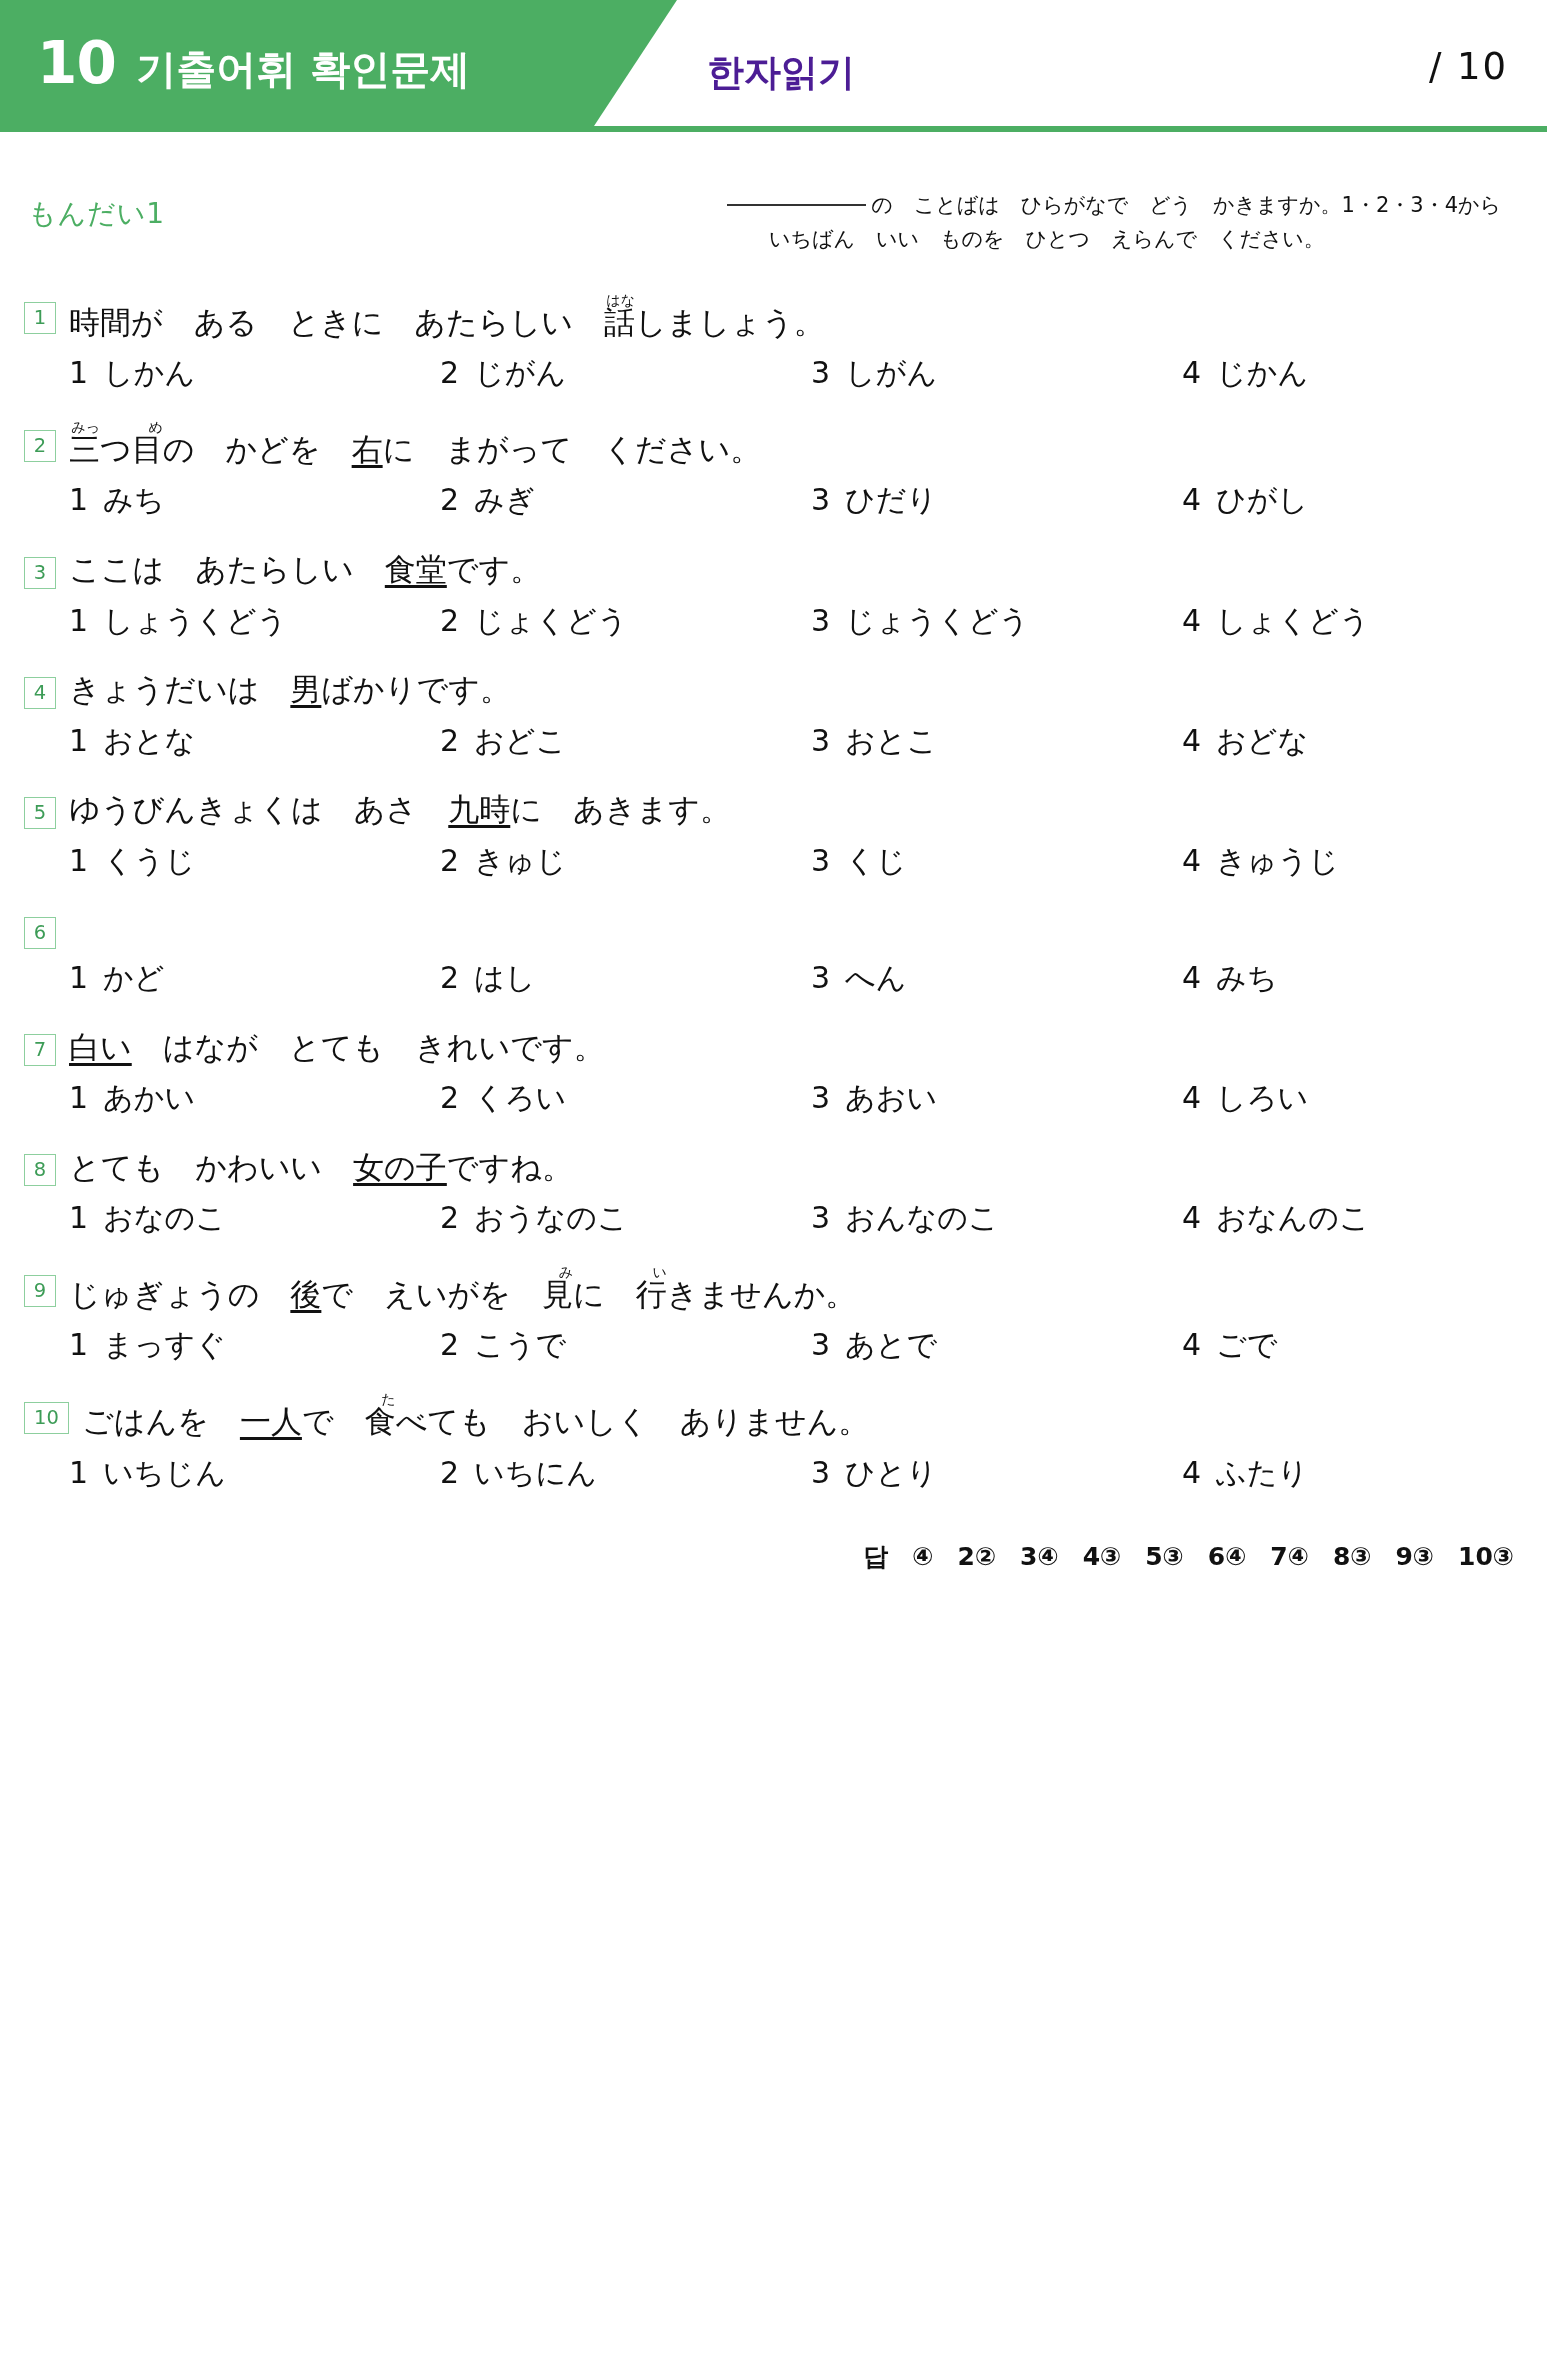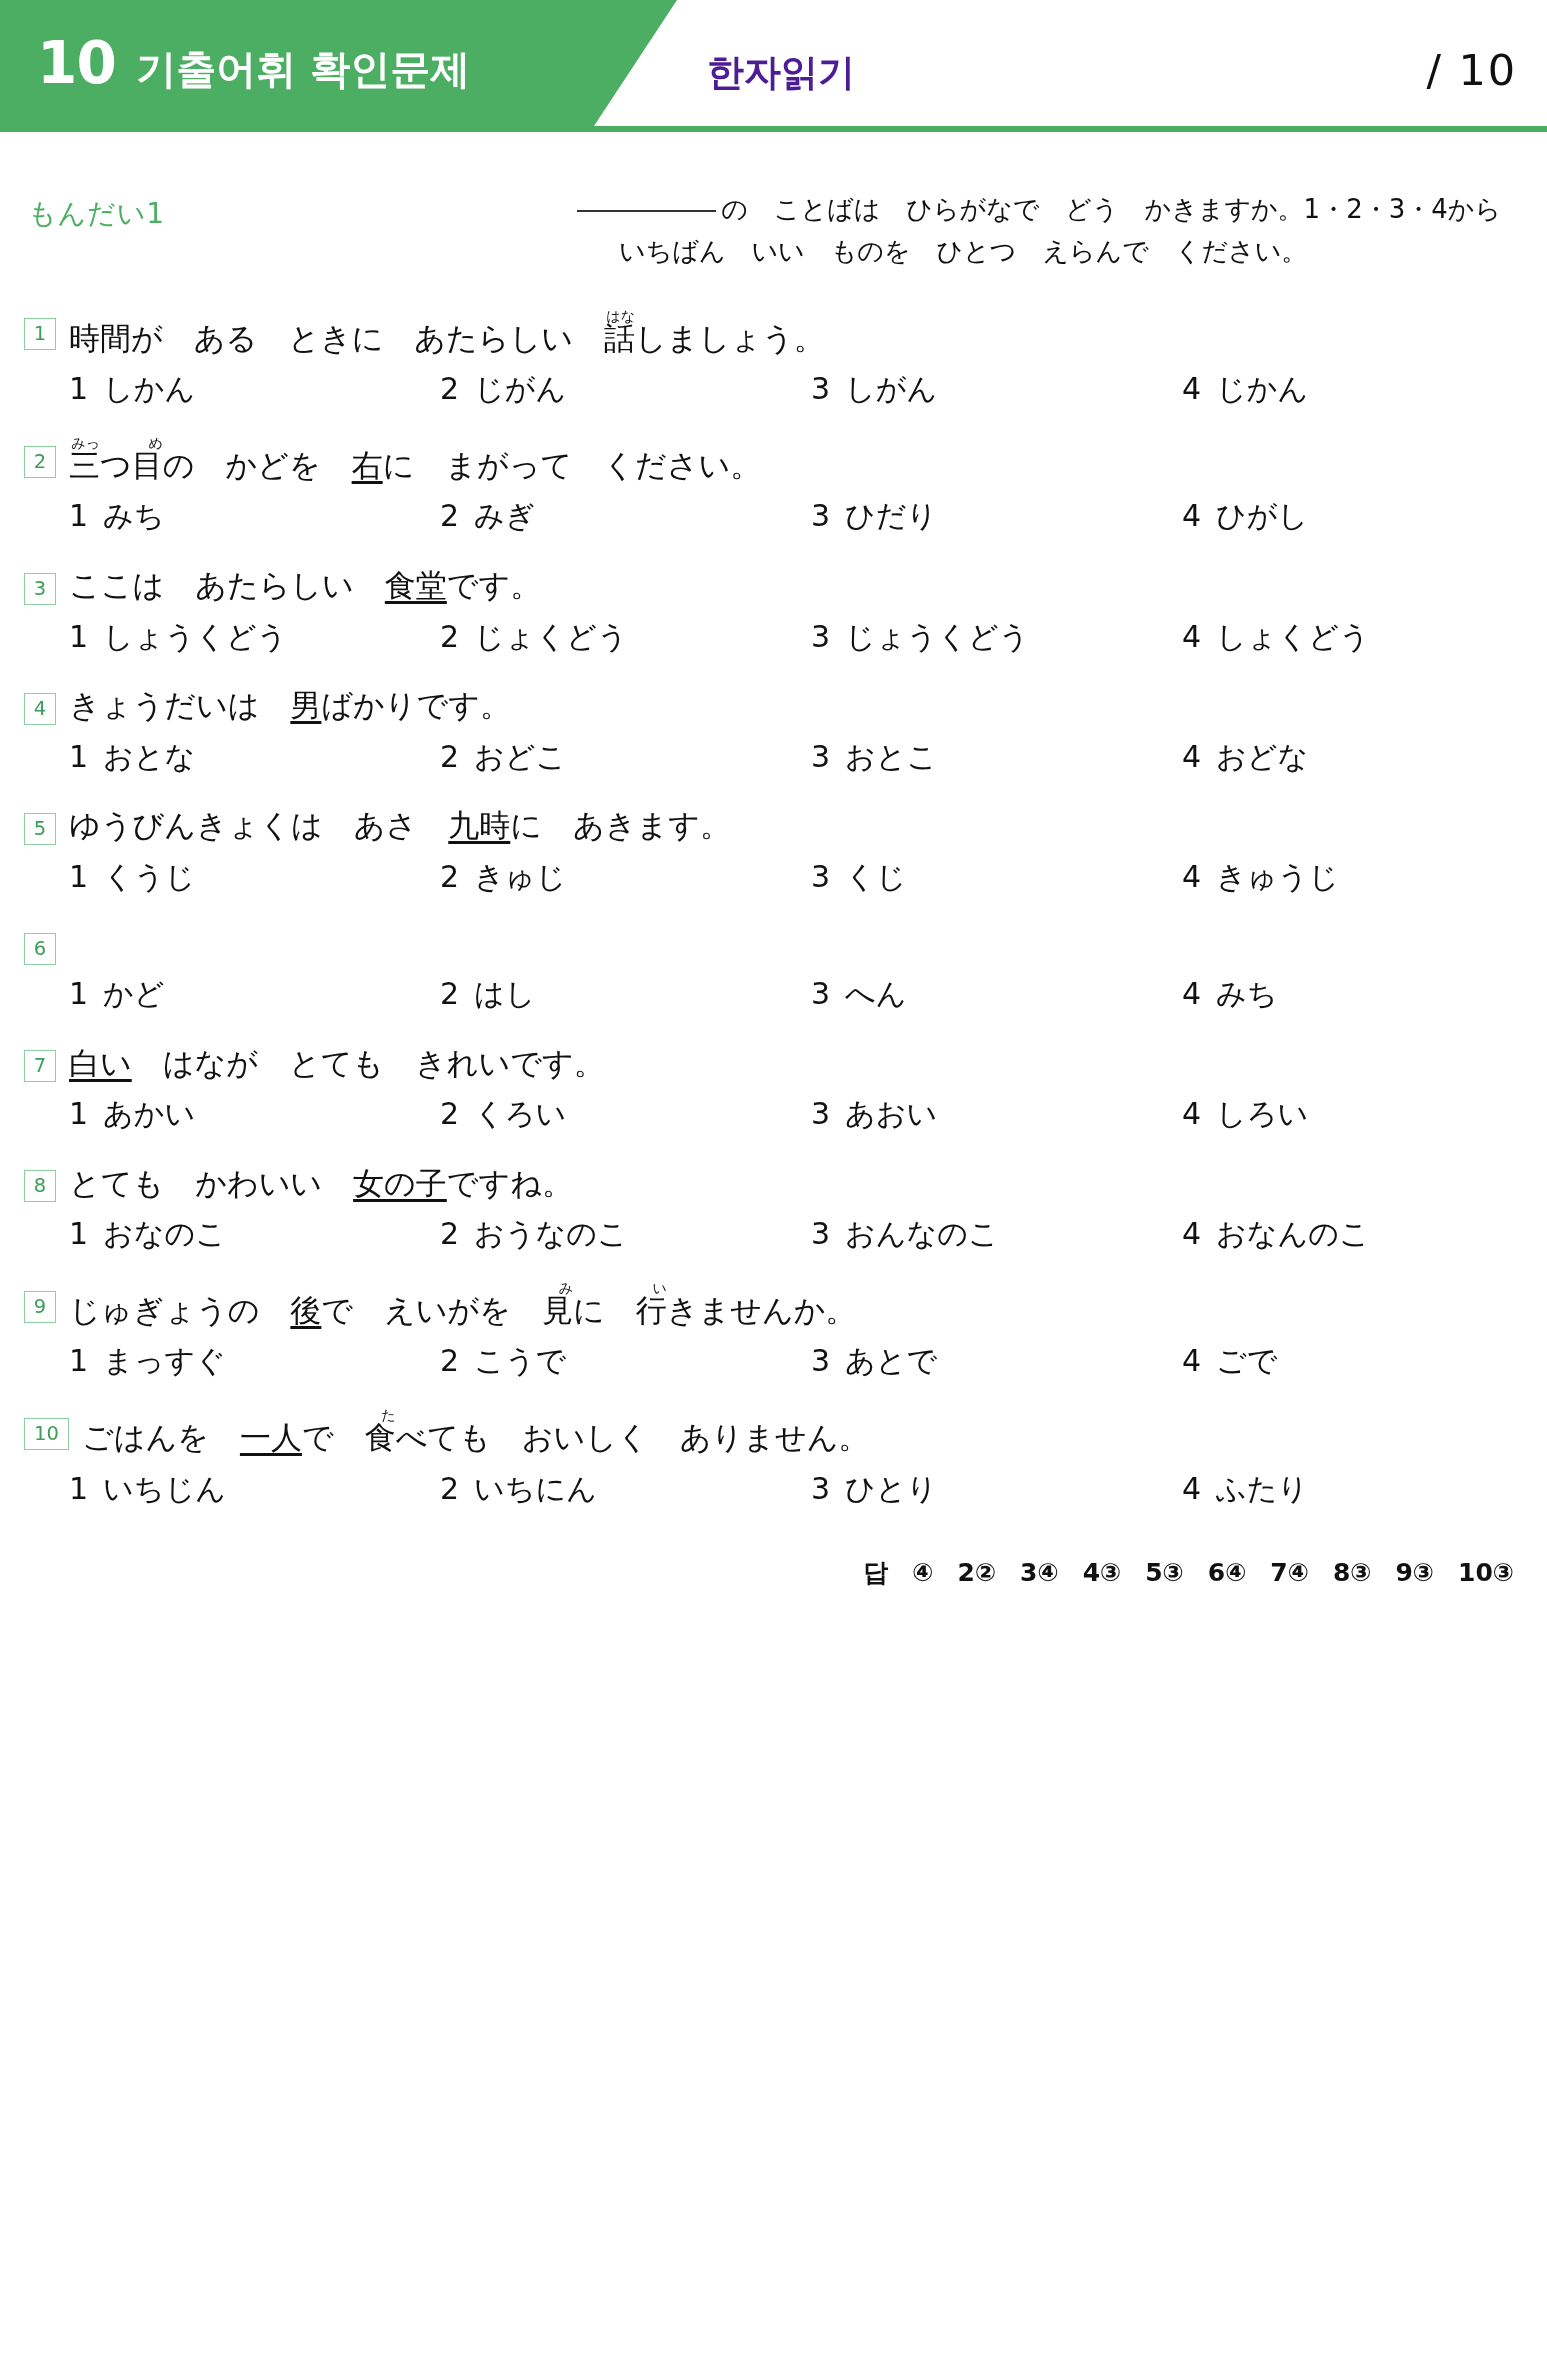--- a/index.html
+++ b/index.html
@@ -50,23 +50,23 @@
   .header-sub {
     position: absolute;
     left: 707px;
     top: 48px;
     font-size: 37px;
     font-weight: bold;
     color: #4c1d95;
   }
   .header-score {
     position: absolute;
-    right: 30px;
+    right: 39px;
     top: 45px;
-    font-size: 43px;
+    font-size: 37px;
     color: #111111;
     letter-spacing: 1.9px;
   }
   .header-rule {
     position: absolute;
     left: 0; top: 126px;
     width: 100%;
     height: 5.6px;
     background: #4cae63;
   }
@@ -79,21 +79,21 @@
     justify-content: space-between;
   }
   .mondai-label {
     color: #4cae63;
     font-size: 28px;
     white-space: nowrap;
     padding-top: 5.6px;
     letter-spacing: 0.9px;
   }
   .instruction-body {
-    font-size: 26px;
+    font-size: 21px;
     line-height: 1.6;
     color: #111;
     margin-left: 11px;
   }
   .blank-line {
     display: inline-block;
     width: 139px;
     border-bottom: 2.8px solid #333;
     vertical-align: 5.6px;
     margin: 0 5.6px;

